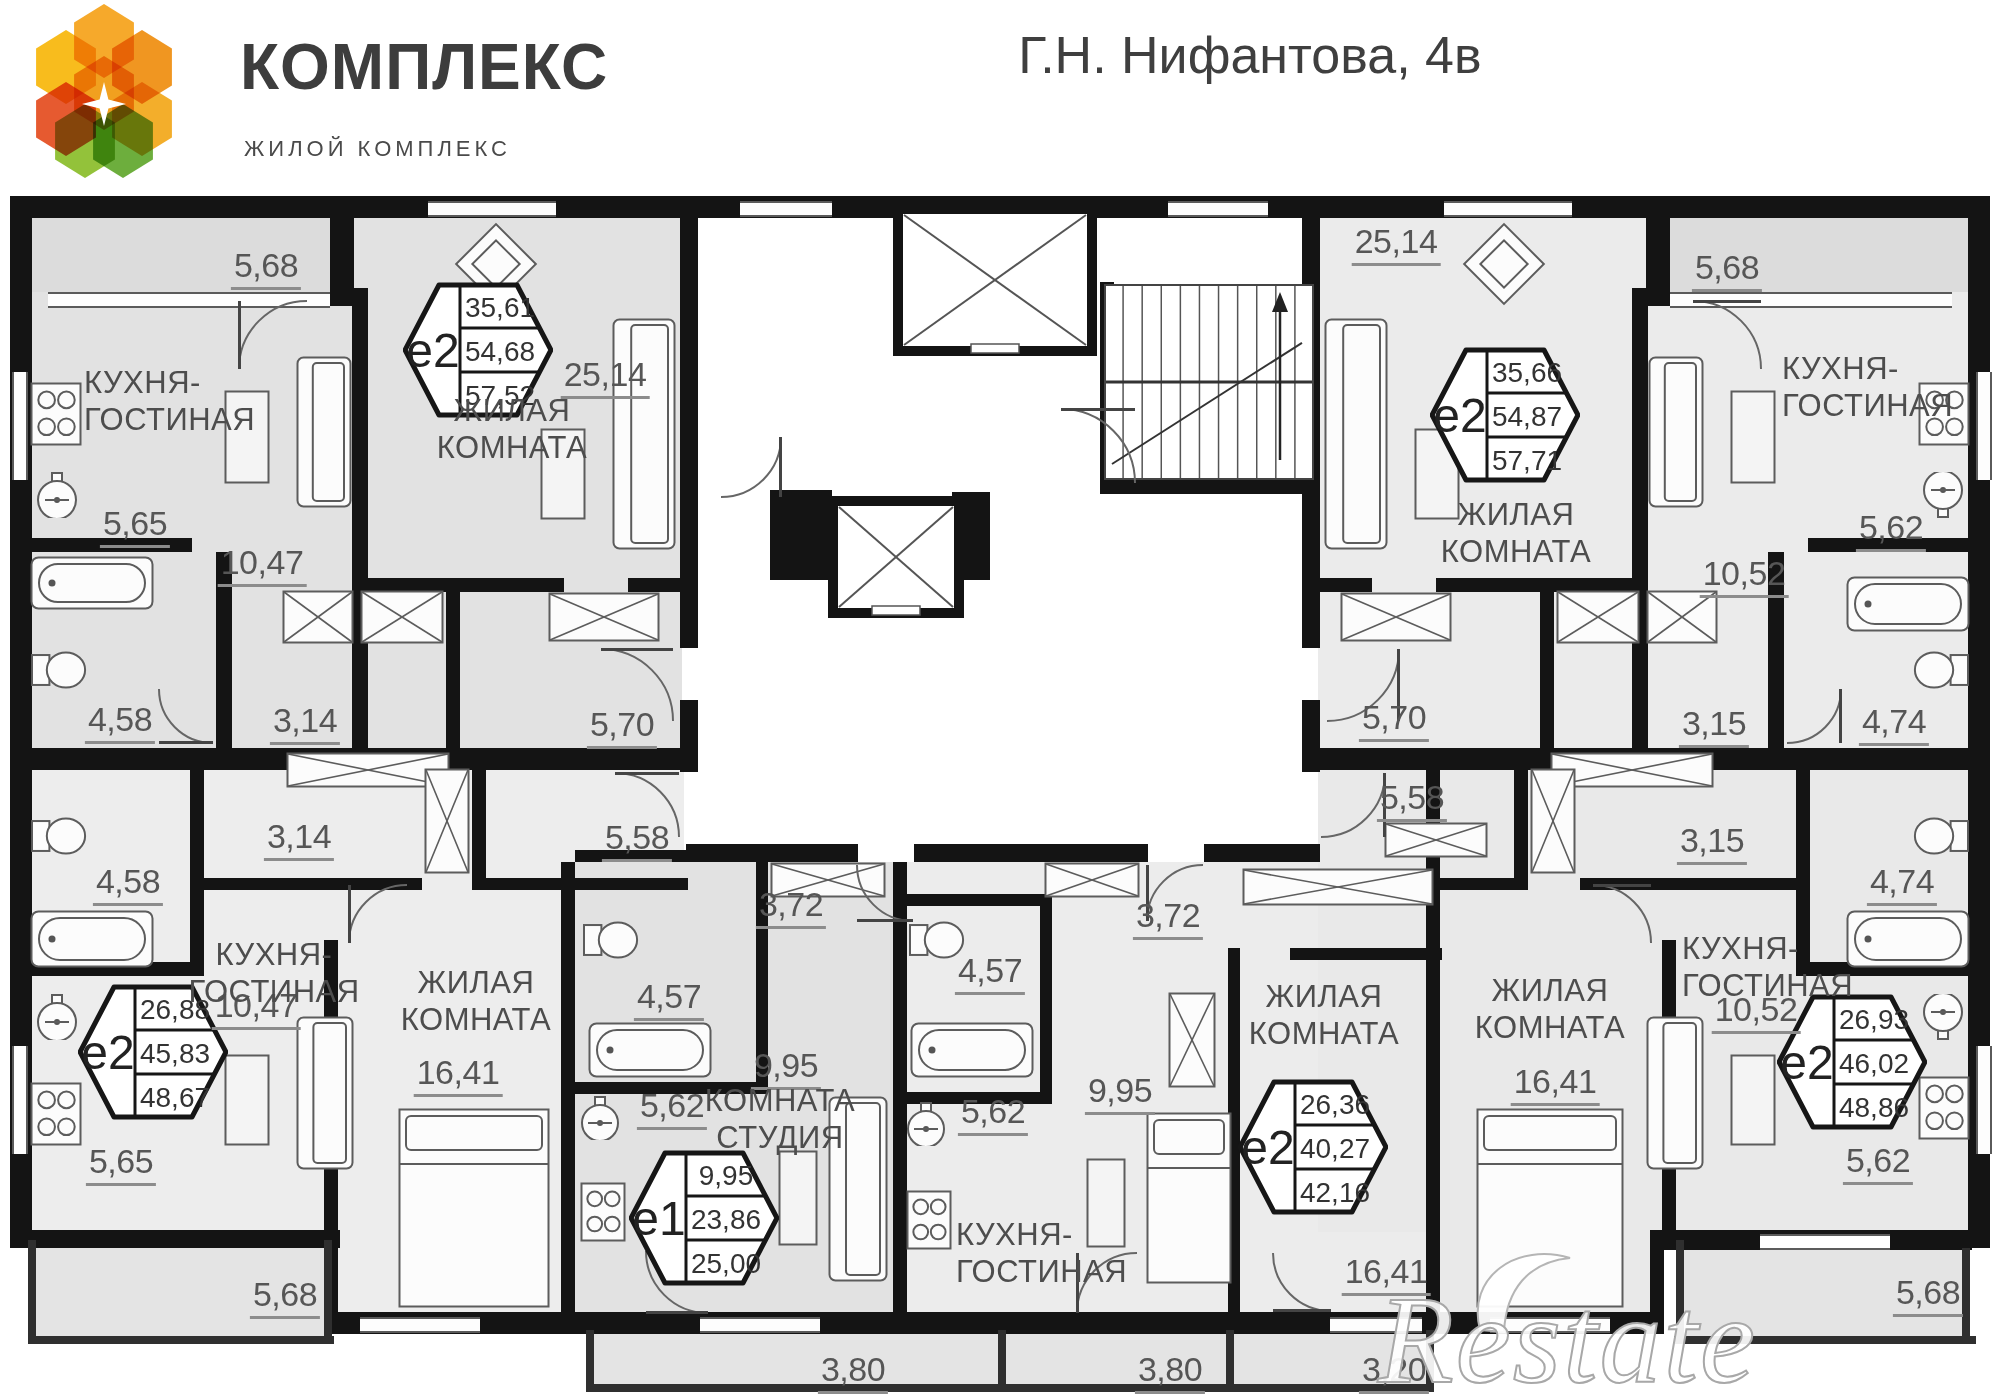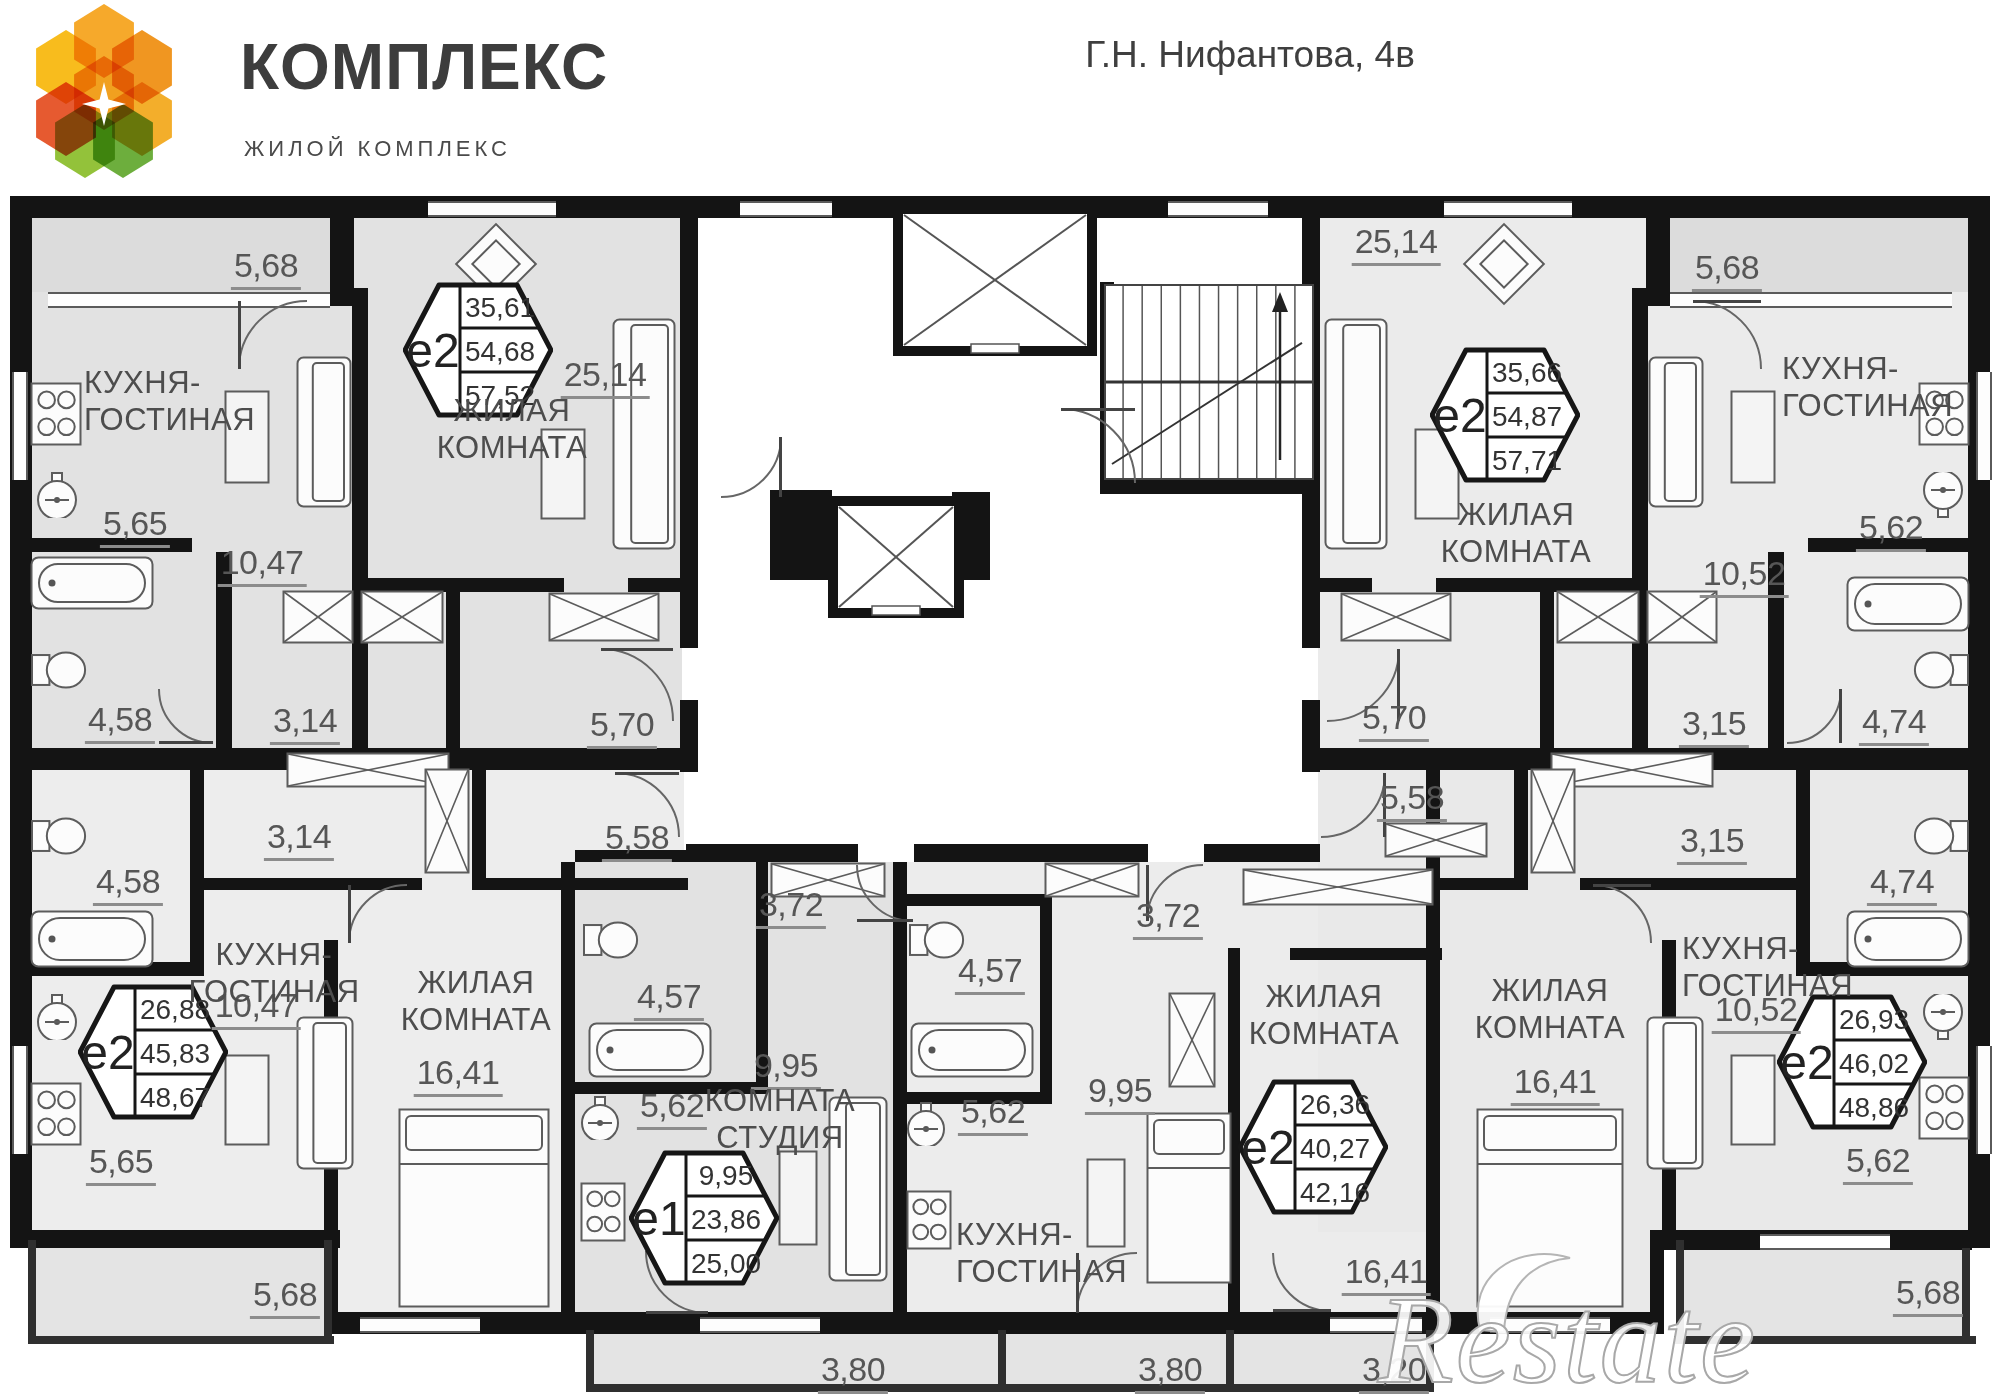--- a/index.html
+++ b/index.html
@@ -7,21 +7,21 @@
           font-family:"Liberation Sans",sans-serif;}
   
   .logo{position:absolute;left:24px;top:4px;width:170px;height:170px;}
   .hex{position:absolute;width:68px;height:74px;mix-blend-mode:multiply;opacity:.93;
        clip-path:polygon(50% 0,94% 25%,94% 75%,50% 100%,6% 75%,6% 25%);}
   .star{position:absolute;background:#fff;}
   .brand-title{position:absolute;left:240px;top:30px;font-size:64px;font-weight:700;
                color:#3d3d3d;letter-spacing:1px;}
   .brand-sub{position:absolute;left:244px;top:136px;font-size:22px;color:#4a4a4a;letter-spacing:4px;}
   .addr{position:absolute;left:900px;top:30px;width:700px;text-align:center;color:#3f3f3f;
-        font-size:37px;line-height:50px;}
+        font-size:52px;line-height:50px;}
   
   .plan{position:absolute;left:0;top:0;width:2000px;height:1395px;}
   .rm,.wl,.tw,.winh,.winv,.al,.rn,.fx,.badge{position:absolute;}
   .wl{background:#141414;}
   .tw{background:#2f2f2f;}
   .winh{height:12px;background:#fdfdfd;border-top:2px solid #5a5a5a;border-bottom:2px solid #5a5a5a;}
   .winv{width:12px;background:#fdfdfd;border-left:2px solid #5a5a5a;border-right:2px solid #5a5a5a;}
   .al{transform:translate(-50%,-50%);white-space:nowrap;}
   .al span{display:inline-block;font-size:34px;color:#565656;letter-spacing:-.5px;
            border-bottom:3px solid #8c8c8c;padding:0 3px 2px;}

